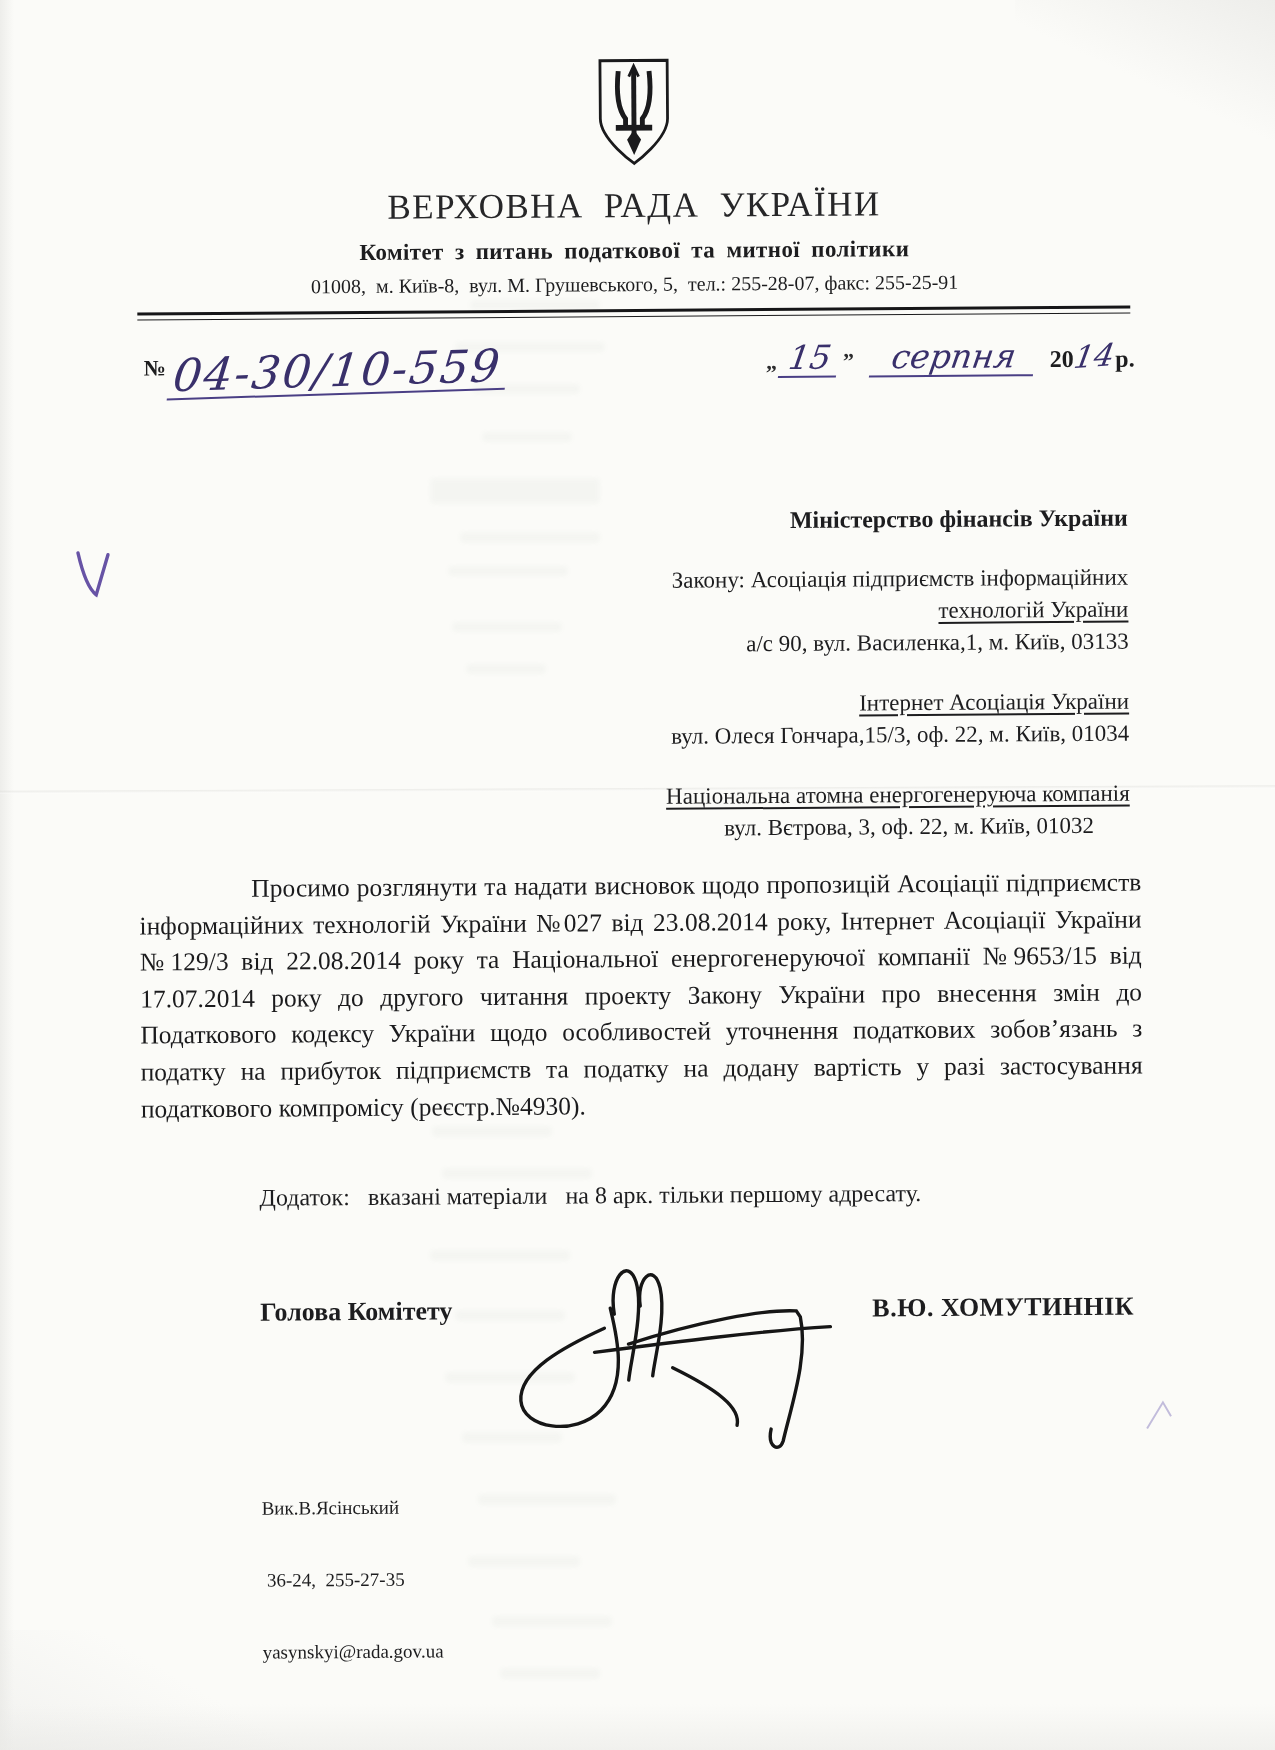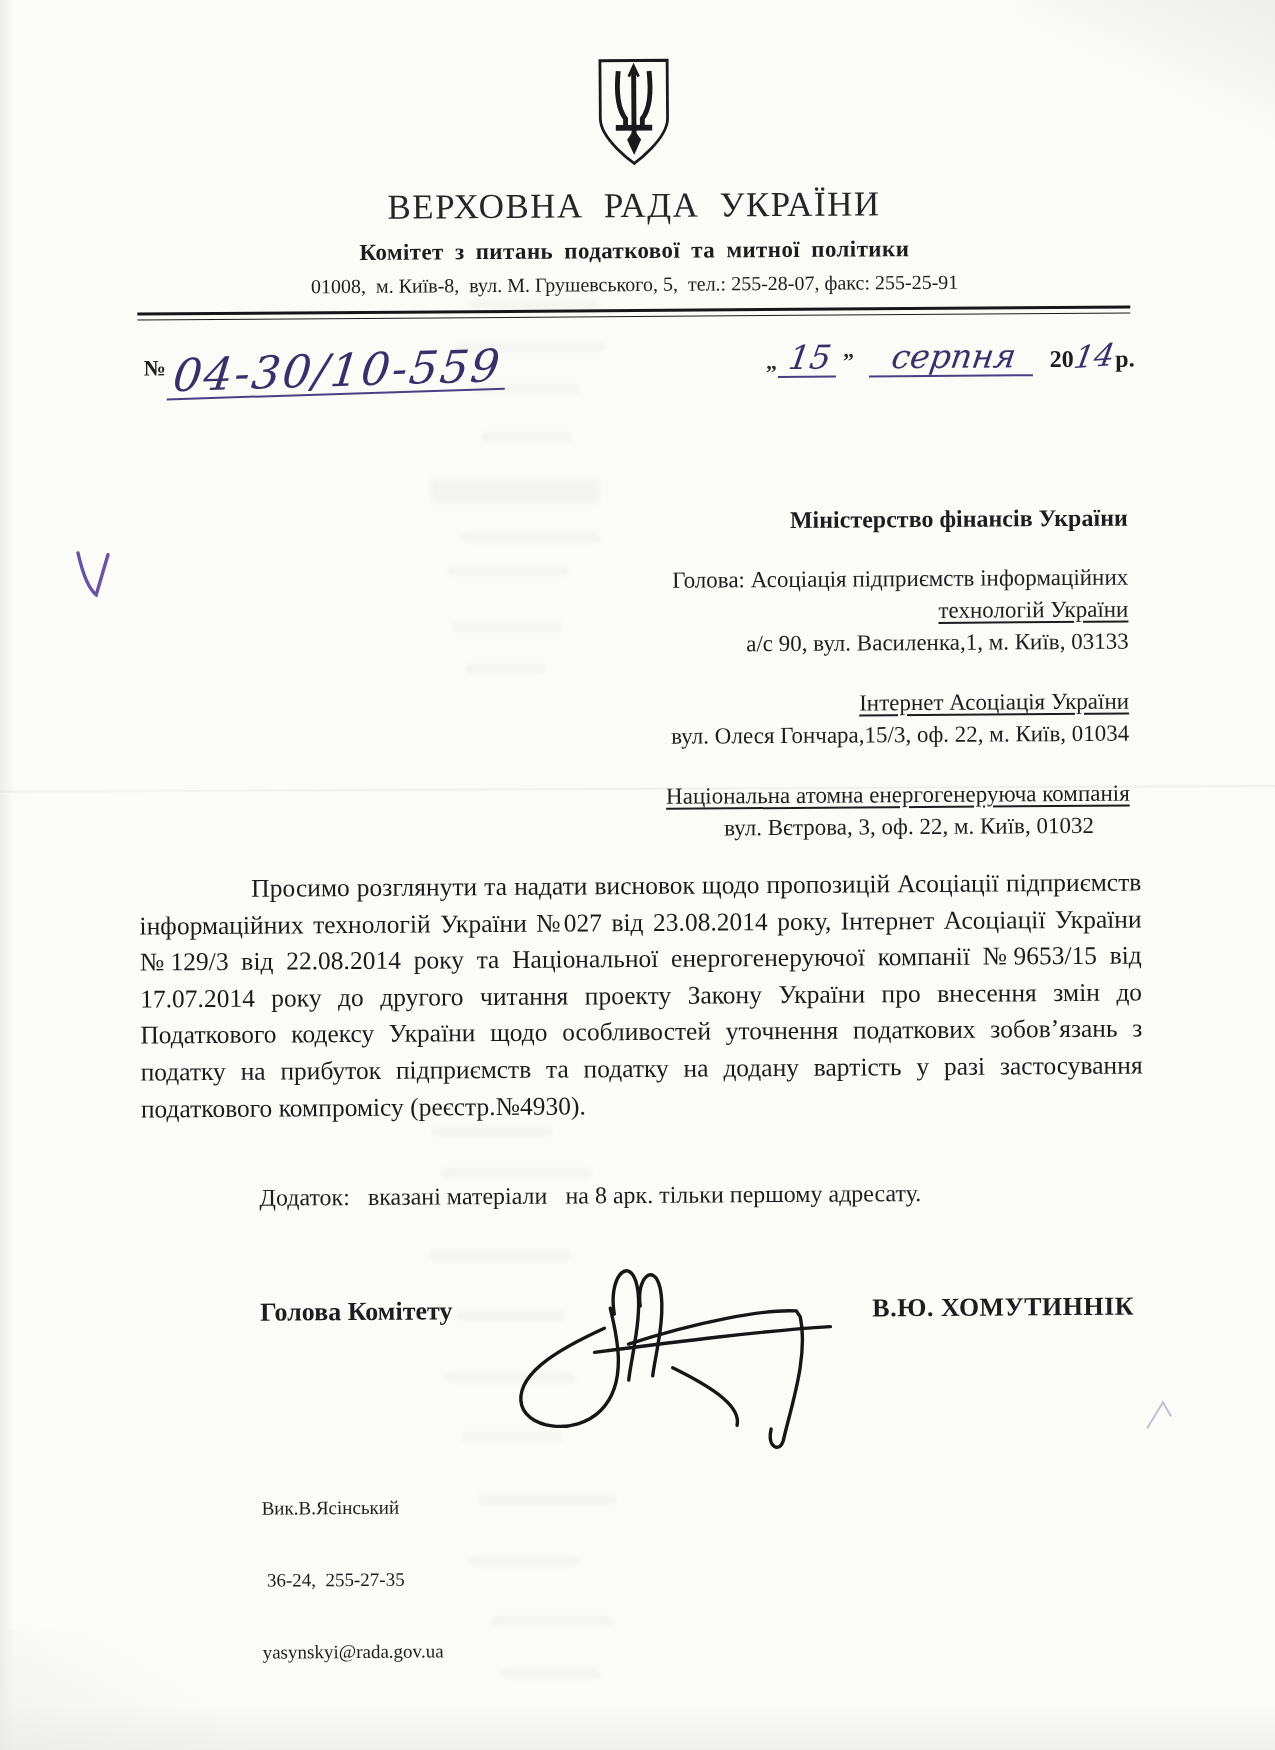--- a/index.html
+++ b/index.html
@@ -146,21 +146,21 @@
         <span class="d-year">20</span><span class="hand d-yy">14</span><span class="d-r">р.</span>
       </div>
     </div>
 
     <div class="recipients">
       <svg class="tick" width="48" height="56" viewBox="0 0 48 56">
         <path d="M8,6 C12,24 18,42 26,48 L38,8" fill="none" stroke="#6753a5" stroke-width="3.4" stroke-linecap="round"></path>
       </svg>
       <div class="rec-primary">Міністерство фінансів України</div>
       <div>
-        <span>Голова:</span>
+        <span>Закону:</span>
         <span>Асоціація підприємств інформаційних</span>
       </div>
       <div class="u">технологій України</div>
       <div>а/с 90, вул. Василенка,1, м. Київ, 03133</div>
       <div class="rec-gap"></div>
       <div class="u">Інтернет Асоціація України</div>
       <div>вул. Олеся Гончара,15/3, оф. 22, м. Київ, 01034</div>
       <div class="rec-gap"></div>
       <div class="u">Національна атомна енергогенеруюча компанія</div>
       <div class="rec-addr3">вул. Вєтрова, 3, оф. 22, м. Київ, 01032</div>

